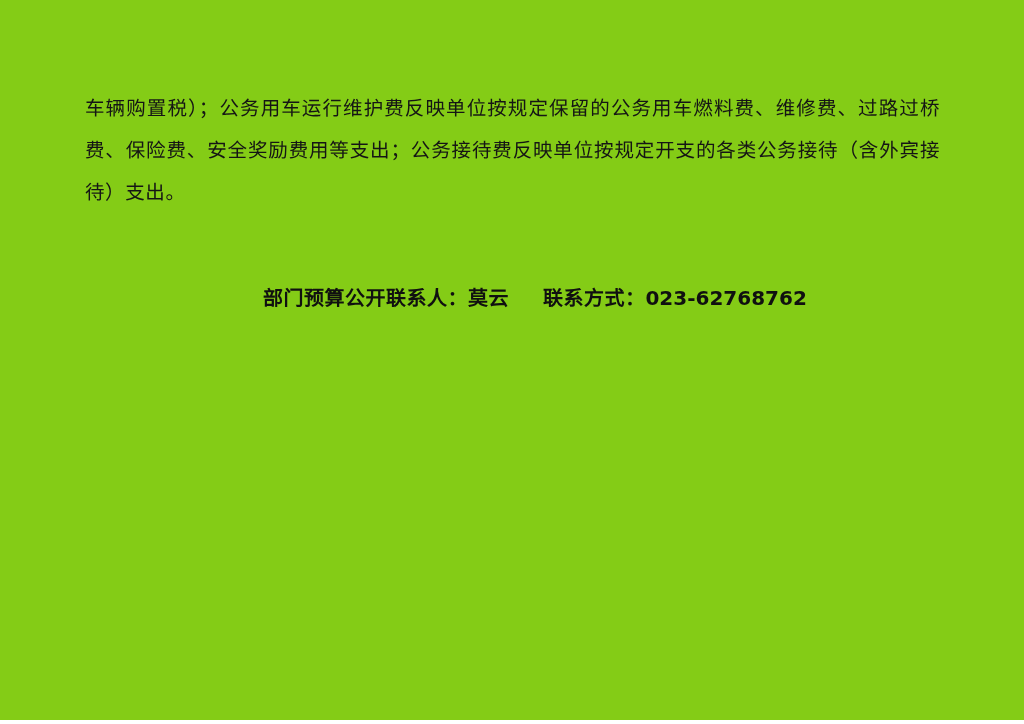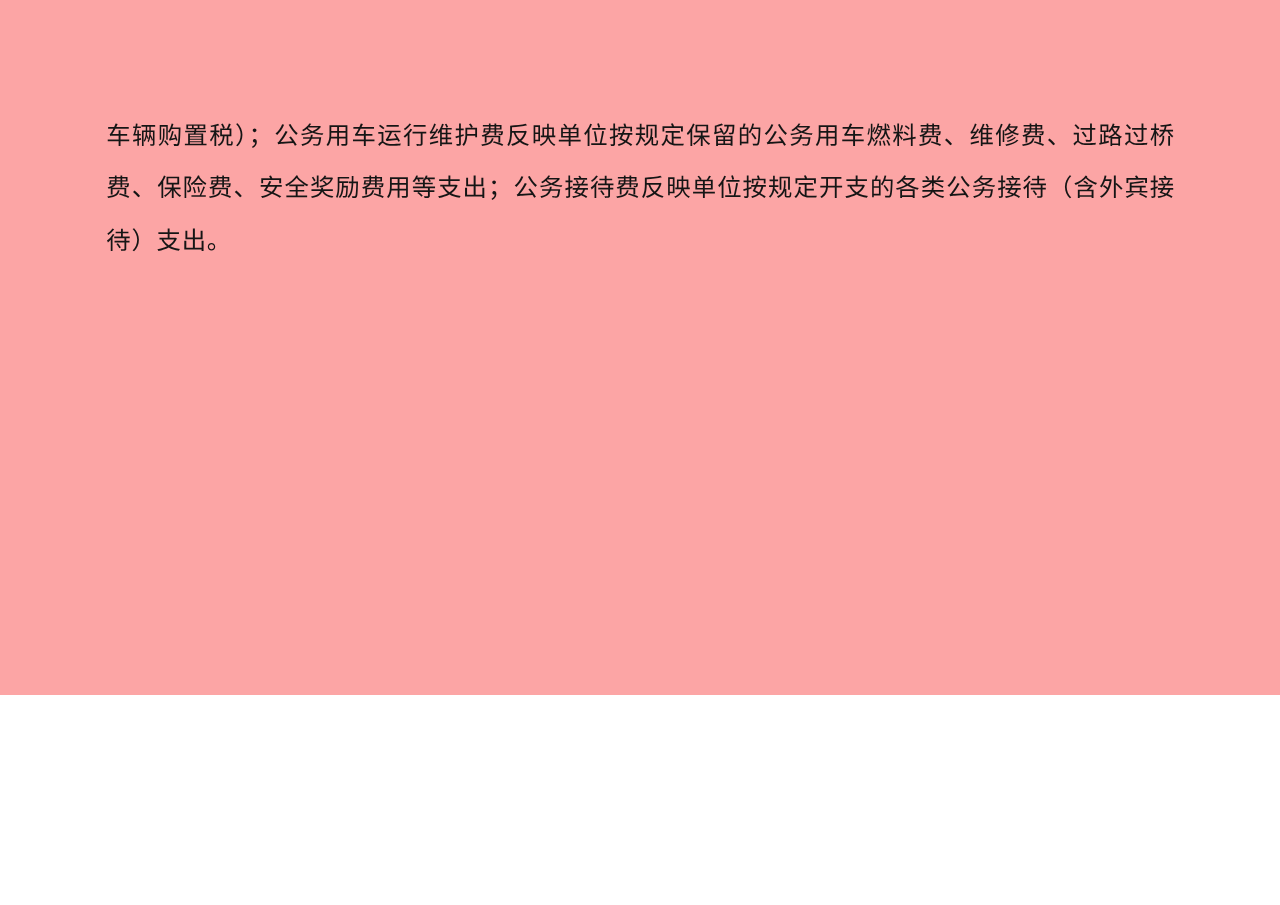--- a/index.html
+++ b/index.html
@@ -10,22 +10,22 @@
   body {
     width: 1024px;
     height: 724px;
     overflow: hidden;
     font-family: "DejaVu Serif", "Liberation Serif", serif;
     color: #1a1a1a;
   }
   .page {
     position: relative;
     width: 1024px;
-    height: 556px;
-    background: #fca5a5;
+    height: 720px;
+    background: #84cc16;
   }
   .doc-body {
     position: absolute;
     left: 85px;
     top: 88px;
     width: 855px;
   }
   .para {
     font-size: 19.5px;
     line-height: 42px;
@@ -60,15 +60,18 @@
 </style>
 </head>
 <body>
 
 <div class="page">
 
   <div class="doc-body">
 
     <p class="para">车辆购置税）；公务用车运行维护费反映单位按规定保留的公务用车燃料费、维修费、过路过桥费、保险费、安全奖励费用等支出；公务接待费反映单位按规定开支的各类公务接待（含外宾接待）支出。</p>
 
+    <div class="contact-line">
+      <span class="seg">部门预算公开联系人：</span><span class="seg">莫云</span><span class="contact-gap"></span><span class="seg">联系方式：</span><span class="seg phone">023-62768762</span>
+    </div>
 
   </div>
 </div>
 
 </body></html>

